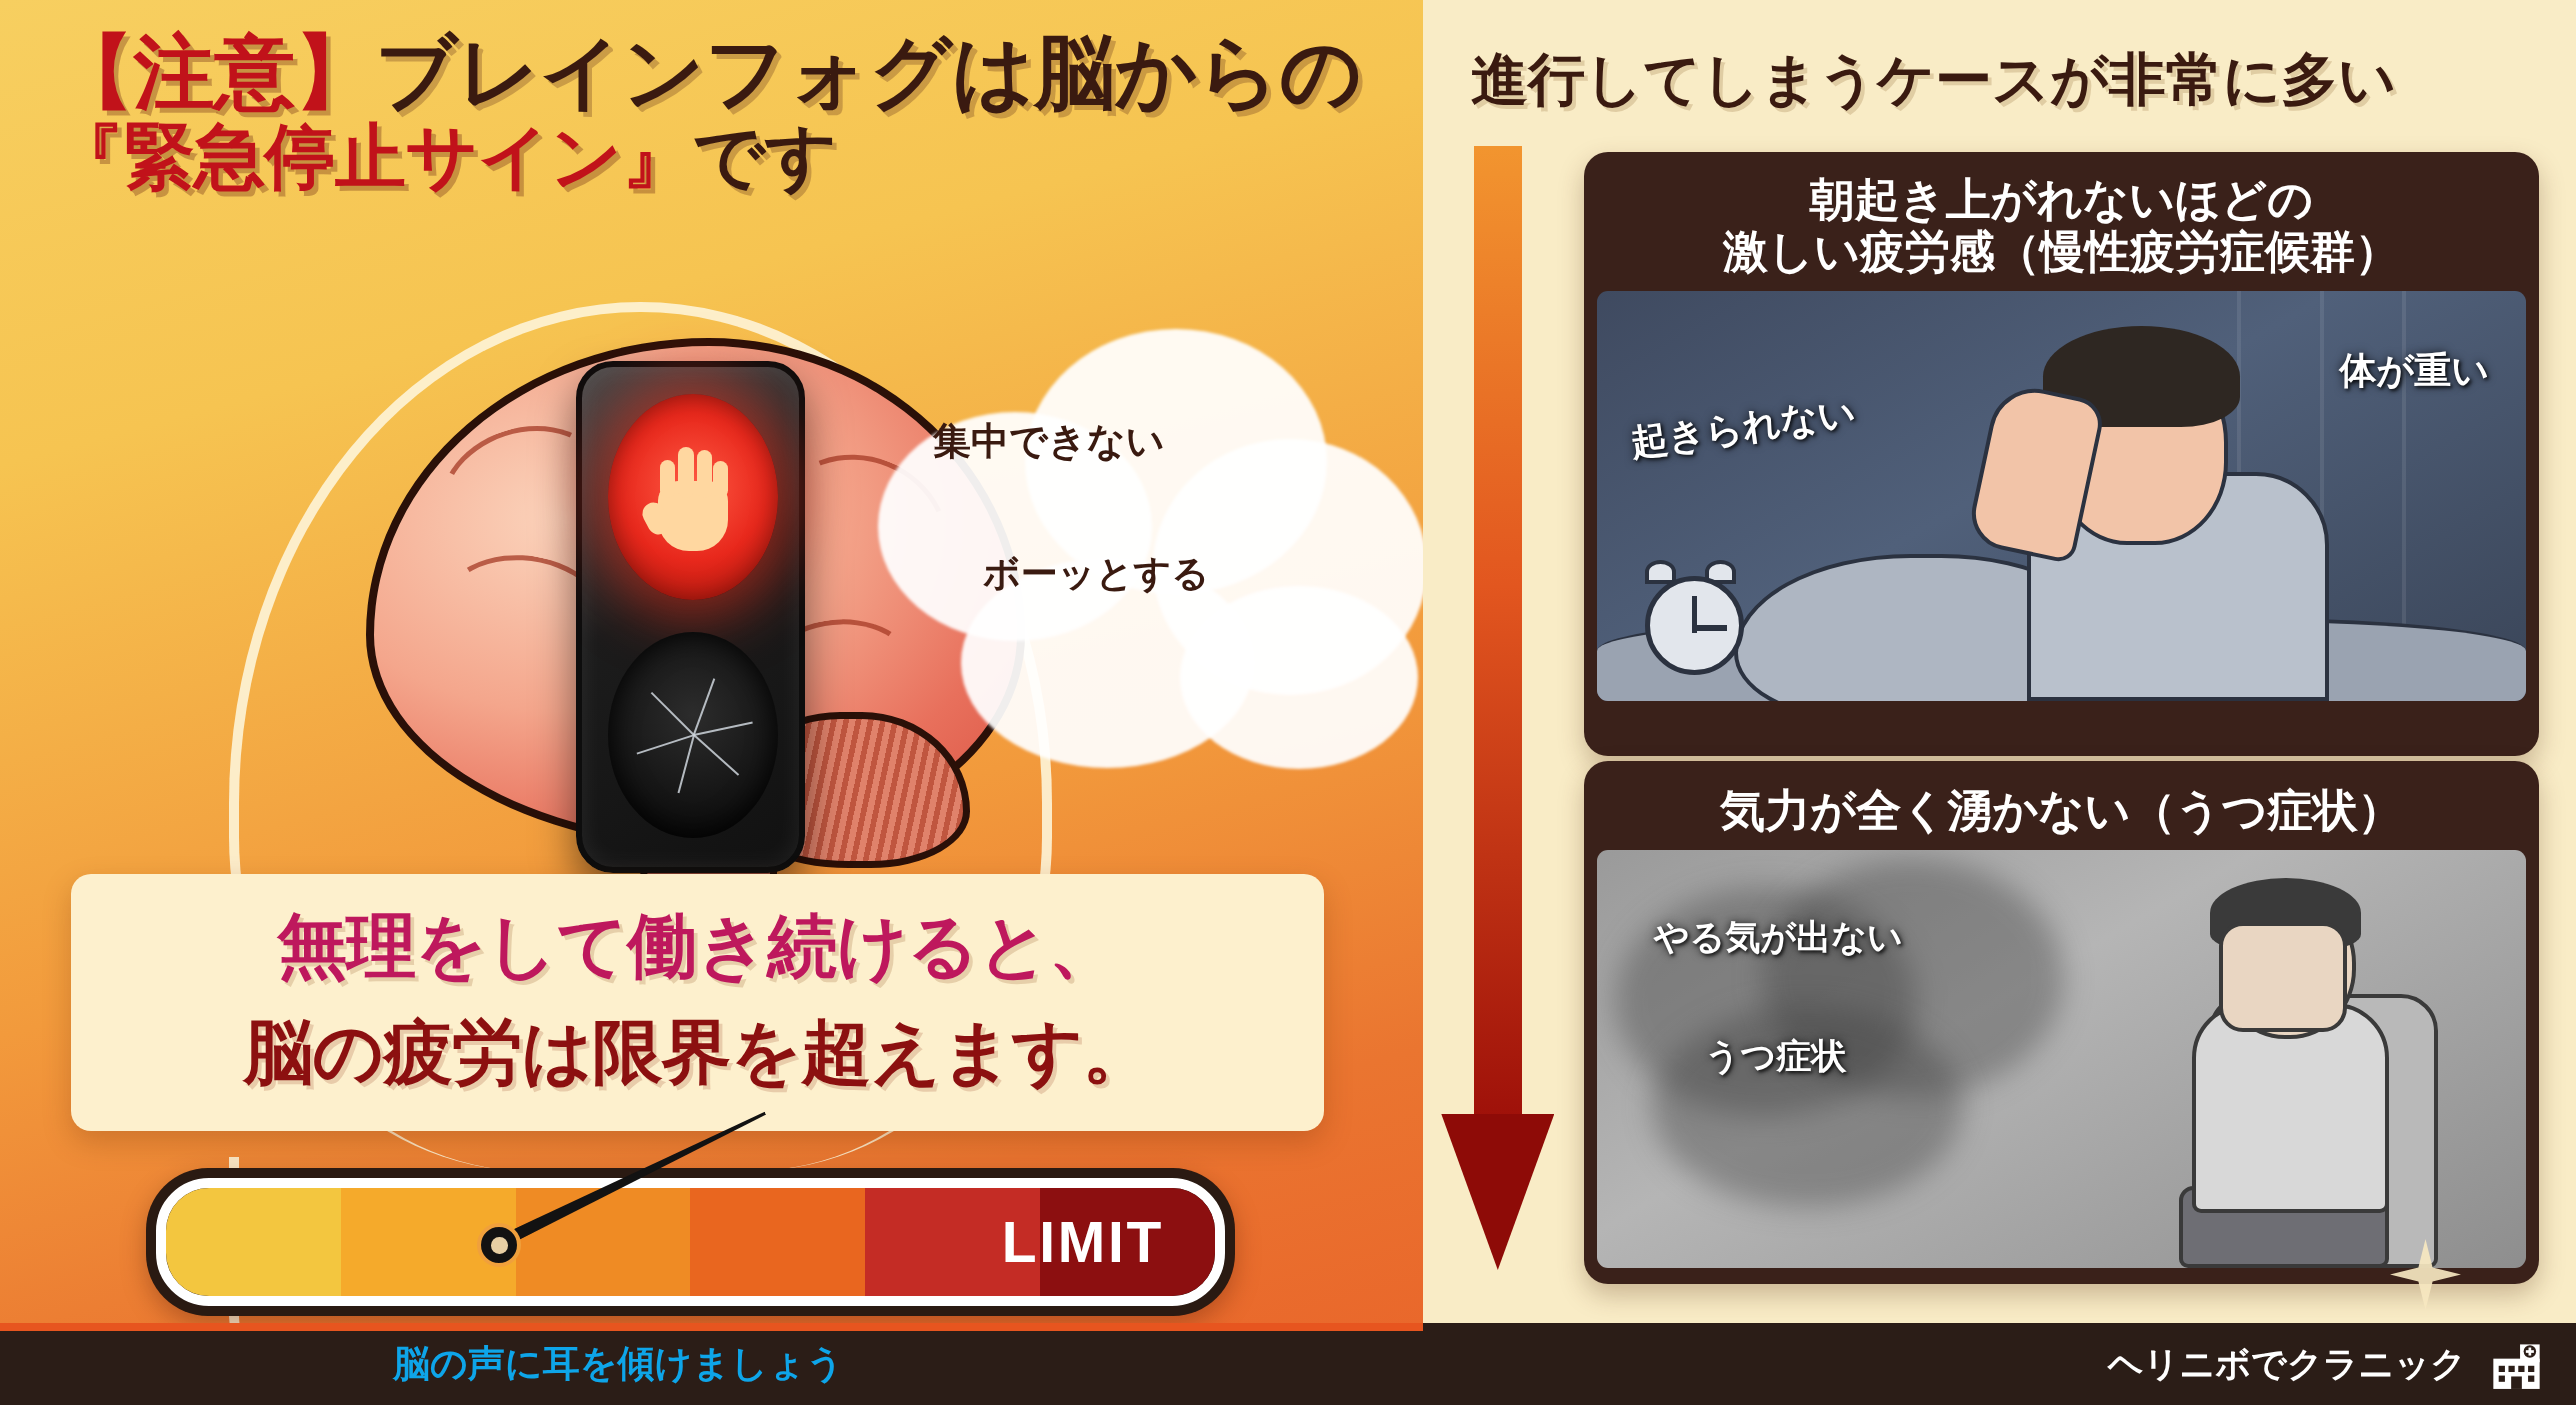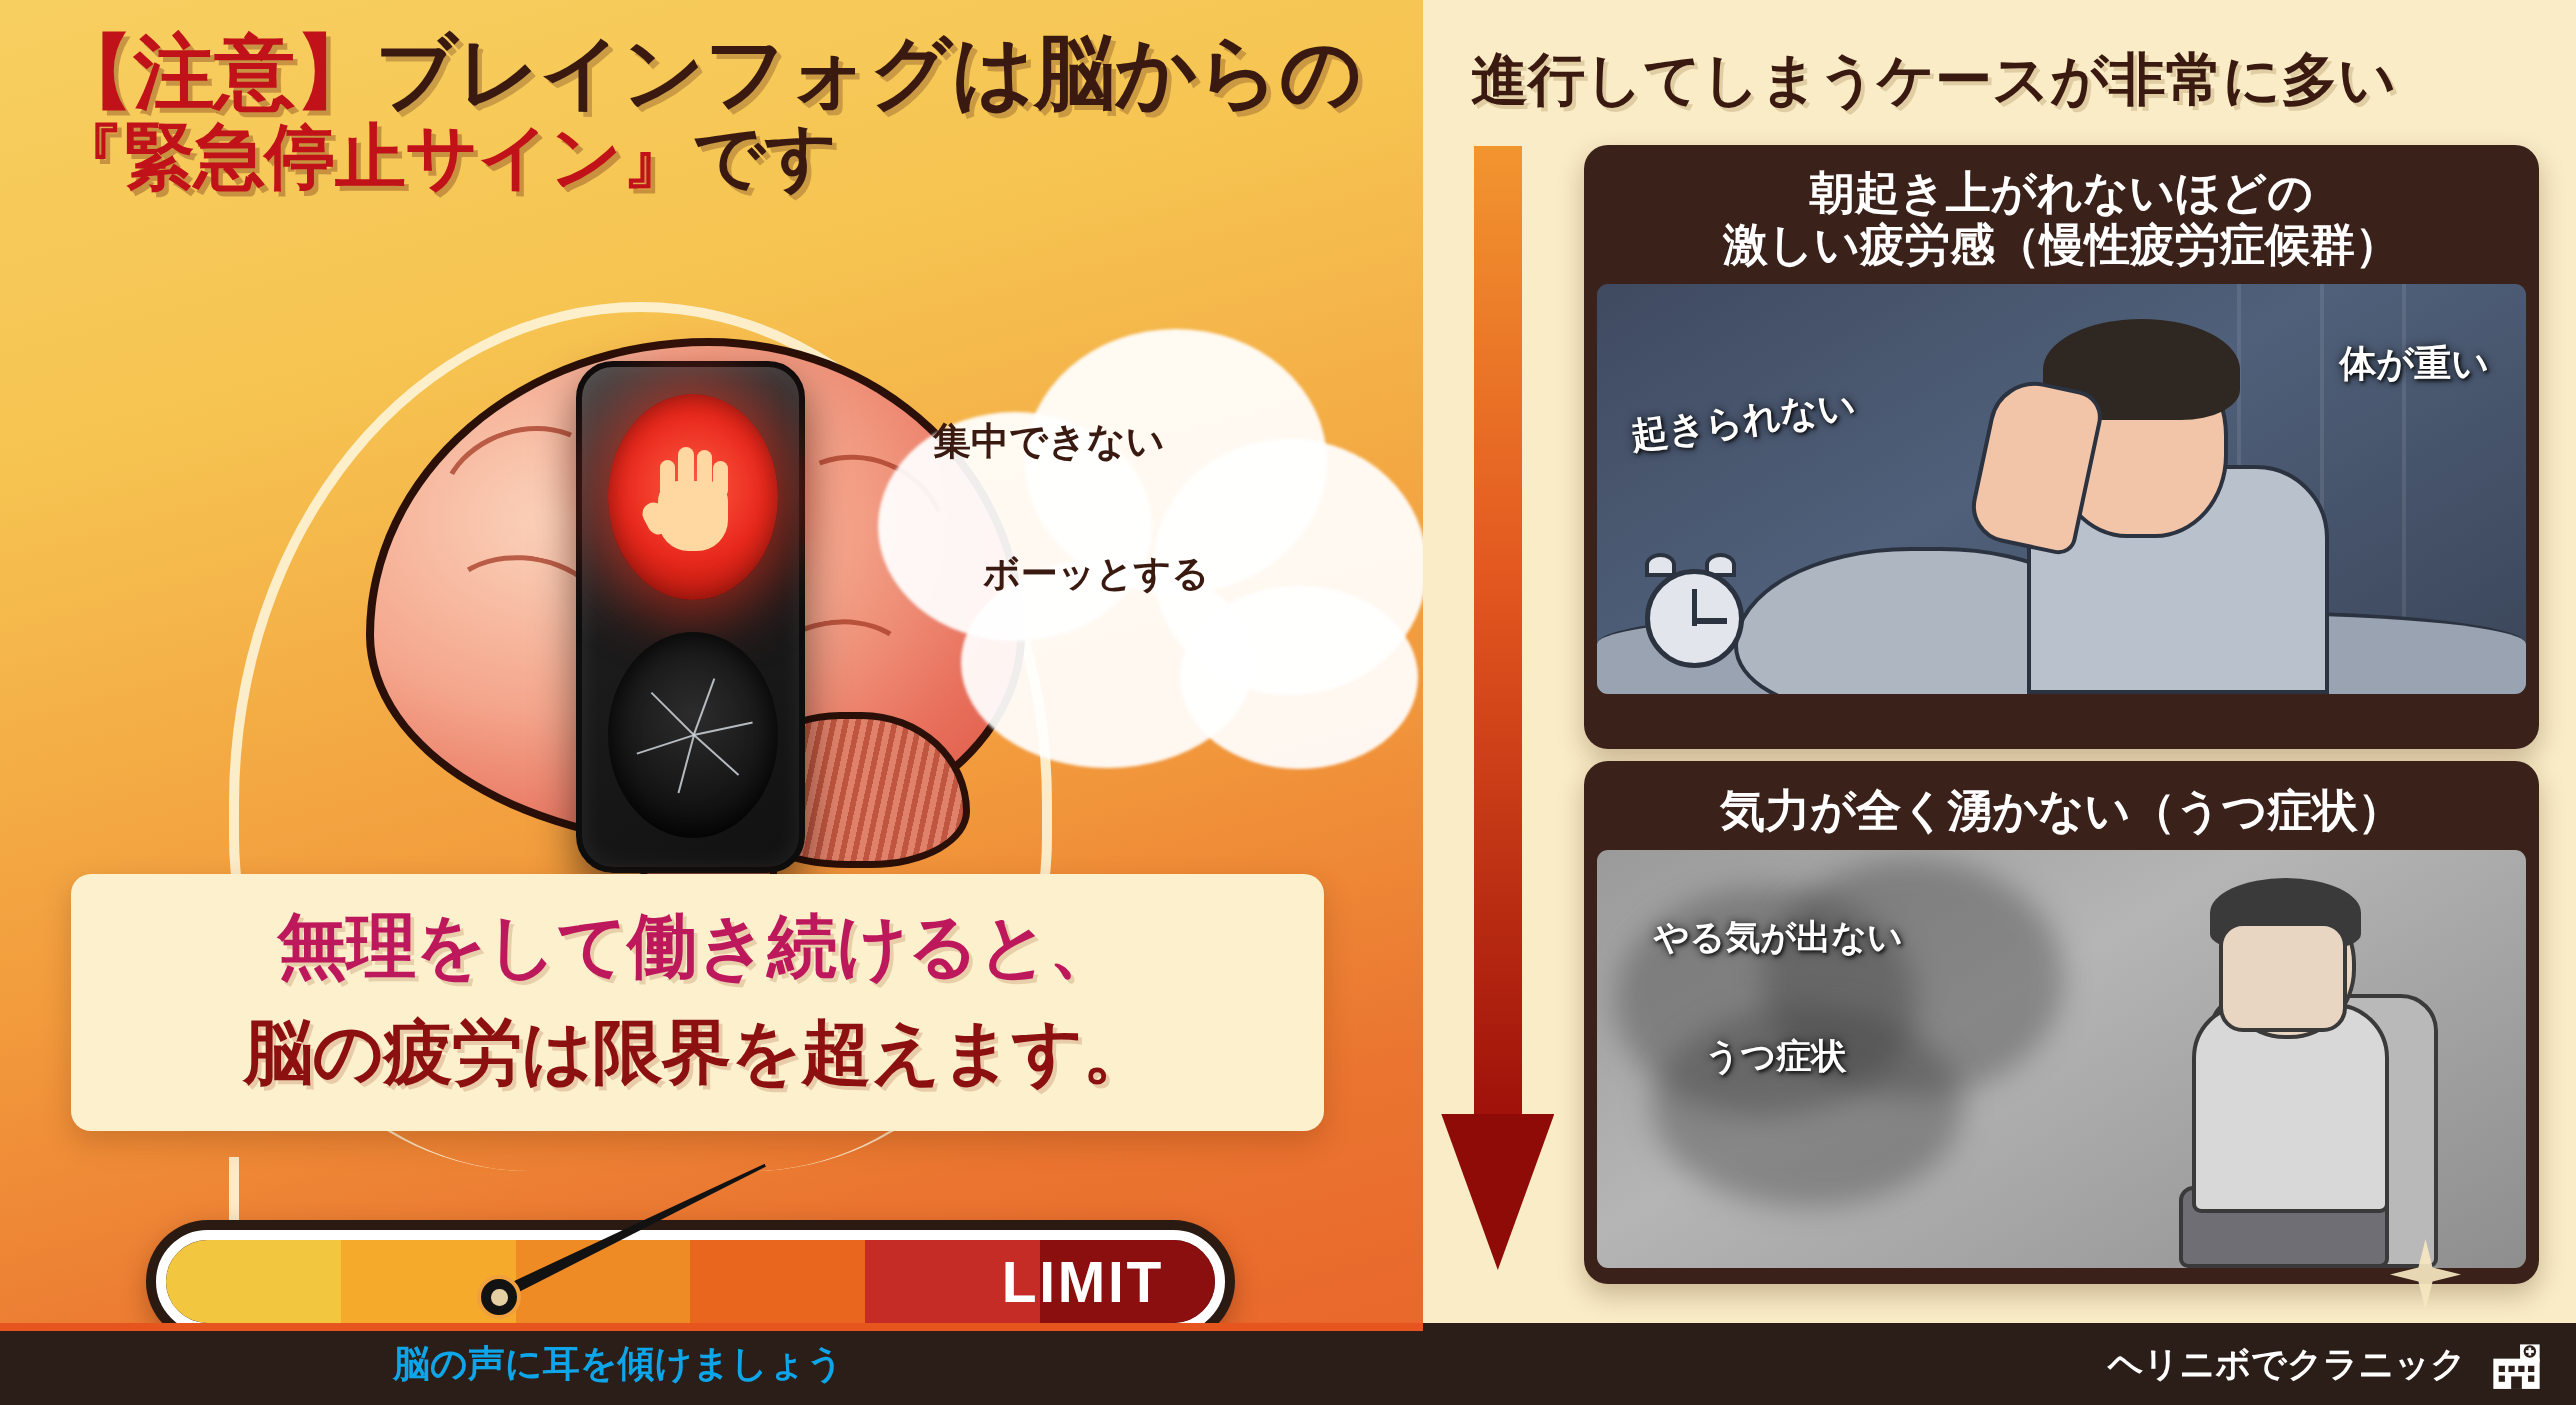--- a/index.html
+++ b/index.html
@@ -114,21 +114,21 @@
     background:#fdf0cd; border-radius:20px; box-shadow:0 11px 27.4px rgba(120,50,10,.28);
     text-align:center;
   }
   .msg-l1 { font-size:70px; font-weight:900; color:#be185d; letter-spacing:-0.9px;
             text-shadow:3.7px 3.7px 0 rgba(150,90,40,.22); }
   .msg-l2 { font-size:70px; font-weight:900; color:#8c1010; letter-spacing:-0.9px; margin-top:12.8px;
             text-shadow:3.7px 3.7px 0 rgba(150,60,30,.2); }
 
   
   .gauge {
-    position:absolute; left:146px; top:1220px; width:1089px; height:123px;
+    position:absolute; left:146px; top:1168px; width:1089px; height:148px;
     background:#2a1a12; border-radius:62px; padding:10px;
     box-shadow:0 9.1px 24px rgba(90,30,10,.35);
   }
   .gauge-inner { width:100%; height:100%; border:10px solid #fff; border-radius:53px; overflow:hidden; display:flex; }
   .seg { flex:1 1 0; height:100%; }
   .limit-text {
     position:absolute; right:71px; top:50%; transform:translateY(-50%);
     font-size:57px; font-weight:900; color:#fff; letter-spacing:2.7px;
   }
   .needle {
@@ -156,21 +156,21 @@
   .arrow-head {
     position:absolute; left:0; top:968px; width:113px; height:156px;
     background:#8e0b07; clip-path:polygon(50% 100%,0 0,100% 0);
   }
 
   .card {
     position:absolute; left:161px; width:955px;
     background:#3a211a; border-radius:24px; padding:14.6px 12.8px 12.8px;
     box-shadow:0 11px 25.6px rgba(80,40,15,.28);
   }
-  .card1 { top:145px; height:604px; }
+  .card1 { top:152px; height:604px; }
   .card2 { top:761px; height:523px; }
   .card-title { color:#fff; font-weight:900; text-align:center; line-height:1.16; }
   .card1 .card-title { font-size:45px; padding:7.3px 5.5px 12.8px; }
   .card2 .card-title { font-size:45px; padding:9.1px 5.5px 12.8px; }
 
   .scene { position:relative; width:100%; border-radius:11px; overflow:hidden; }
   .scene1 { height:410px; background:linear-gradient(150deg,#3f4a60 0%,#50607a 45%,#3a4558 100%); }
   .scene2 { height:418px; background:linear-gradient(150deg,#9a9a9a 0%,#b5b5b5 40%,#8e8e8e 100%); }
   .scene-label { position:absolute; color:#fff; font-weight:800; white-space:nowrap;
                  text-shadow:0 0 9.1px rgba(0,0,0,.75),1.8px 1.8px 3.7px rgba(0,0,0,.8); }

